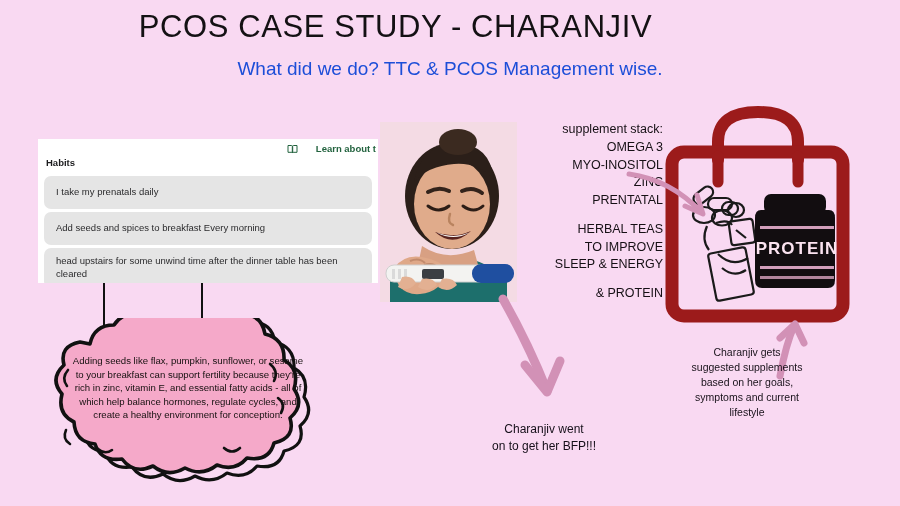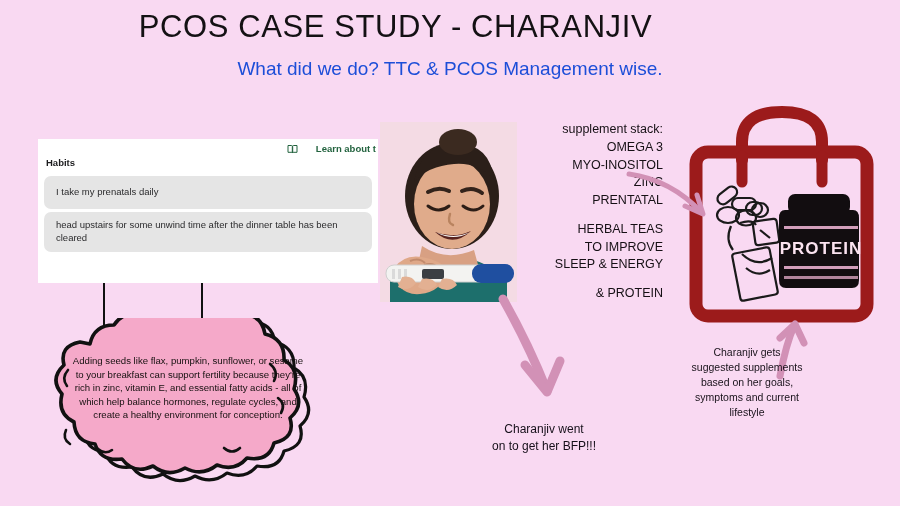--- a/index.html
+++ b/index.html
@@ -66,21 +66,21 @@
 
   
   .supp{
     position:absolute;left:513px;top:121px;width:150px;text-align:right;
     font-size:12.5px;line-height:1.42;color:#161015;
   }
   .supp .blk{margin-bottom:11px;}
   .supp .blk:last-child{margin-bottom:0;}
 
   
-  .bag{position:absolute;left:684px;top:98px;width:195px;height:228px;}
+  .bag{position:absolute;left:660px;top:98px;width:195px;height:228px;}
 
   
   .bfp{
     position:absolute;left:469px;top:404px;width:150px;text-align:center;
     font-size:12px;line-height:1.45;color:#16101a;margin-top:17px;
   }
   .right-cap{
     position:absolute;left:688px;top:345px;width:118px;text-align:center;
     font-size:10.5px;line-height:1.42;color:#18121a;
   }
@@ -106,20 +106,21 @@
         <span class="book-ic">
           <svg viewBox="0 0 22 20" width="11" height="10">
             <path d="M2 3 h7 q1.6 0 1.6 1.6 V18 q0-1.4-1.6-1.4 H2 Z" fill="none" stroke="#23633f" stroke-width="2"></path>
             <path d="M20 3 h-7 q-1.6 0-1.6 1.6 V18 q0-1.4 1.6-1.4 H20 Z" fill="none" stroke="#23633f" stroke-width="2"></path>
           </svg>
         </span>
         <span>Learn about t</span>
       </span>
     </div>
     <div class="habit-row">I take my prenatals daily</div>
+    <div class="habit-row">Add seeds and spices to breakfast Every morning</div>
     <div class="habit-row tall">head upstairs for some unwind time after the dinner table has been cleared</div>
   </div>
 
   <div class="stem" style="left:103px;top:283px;height:62px;"></div>
   <div class="stem" style="left:201px;top:283px;height:55px;"></div>
 
   <div class="cloud-wrap">
     <svg viewBox="0 0 320 165" width="320" height="165">
 
       <path d="M62 26 q4-19 24-19 q9-14 28-11 q14-16 34-7 q16-13 33-2 q20-7 30 10 q22-3 26 19 q20 5 19 26

